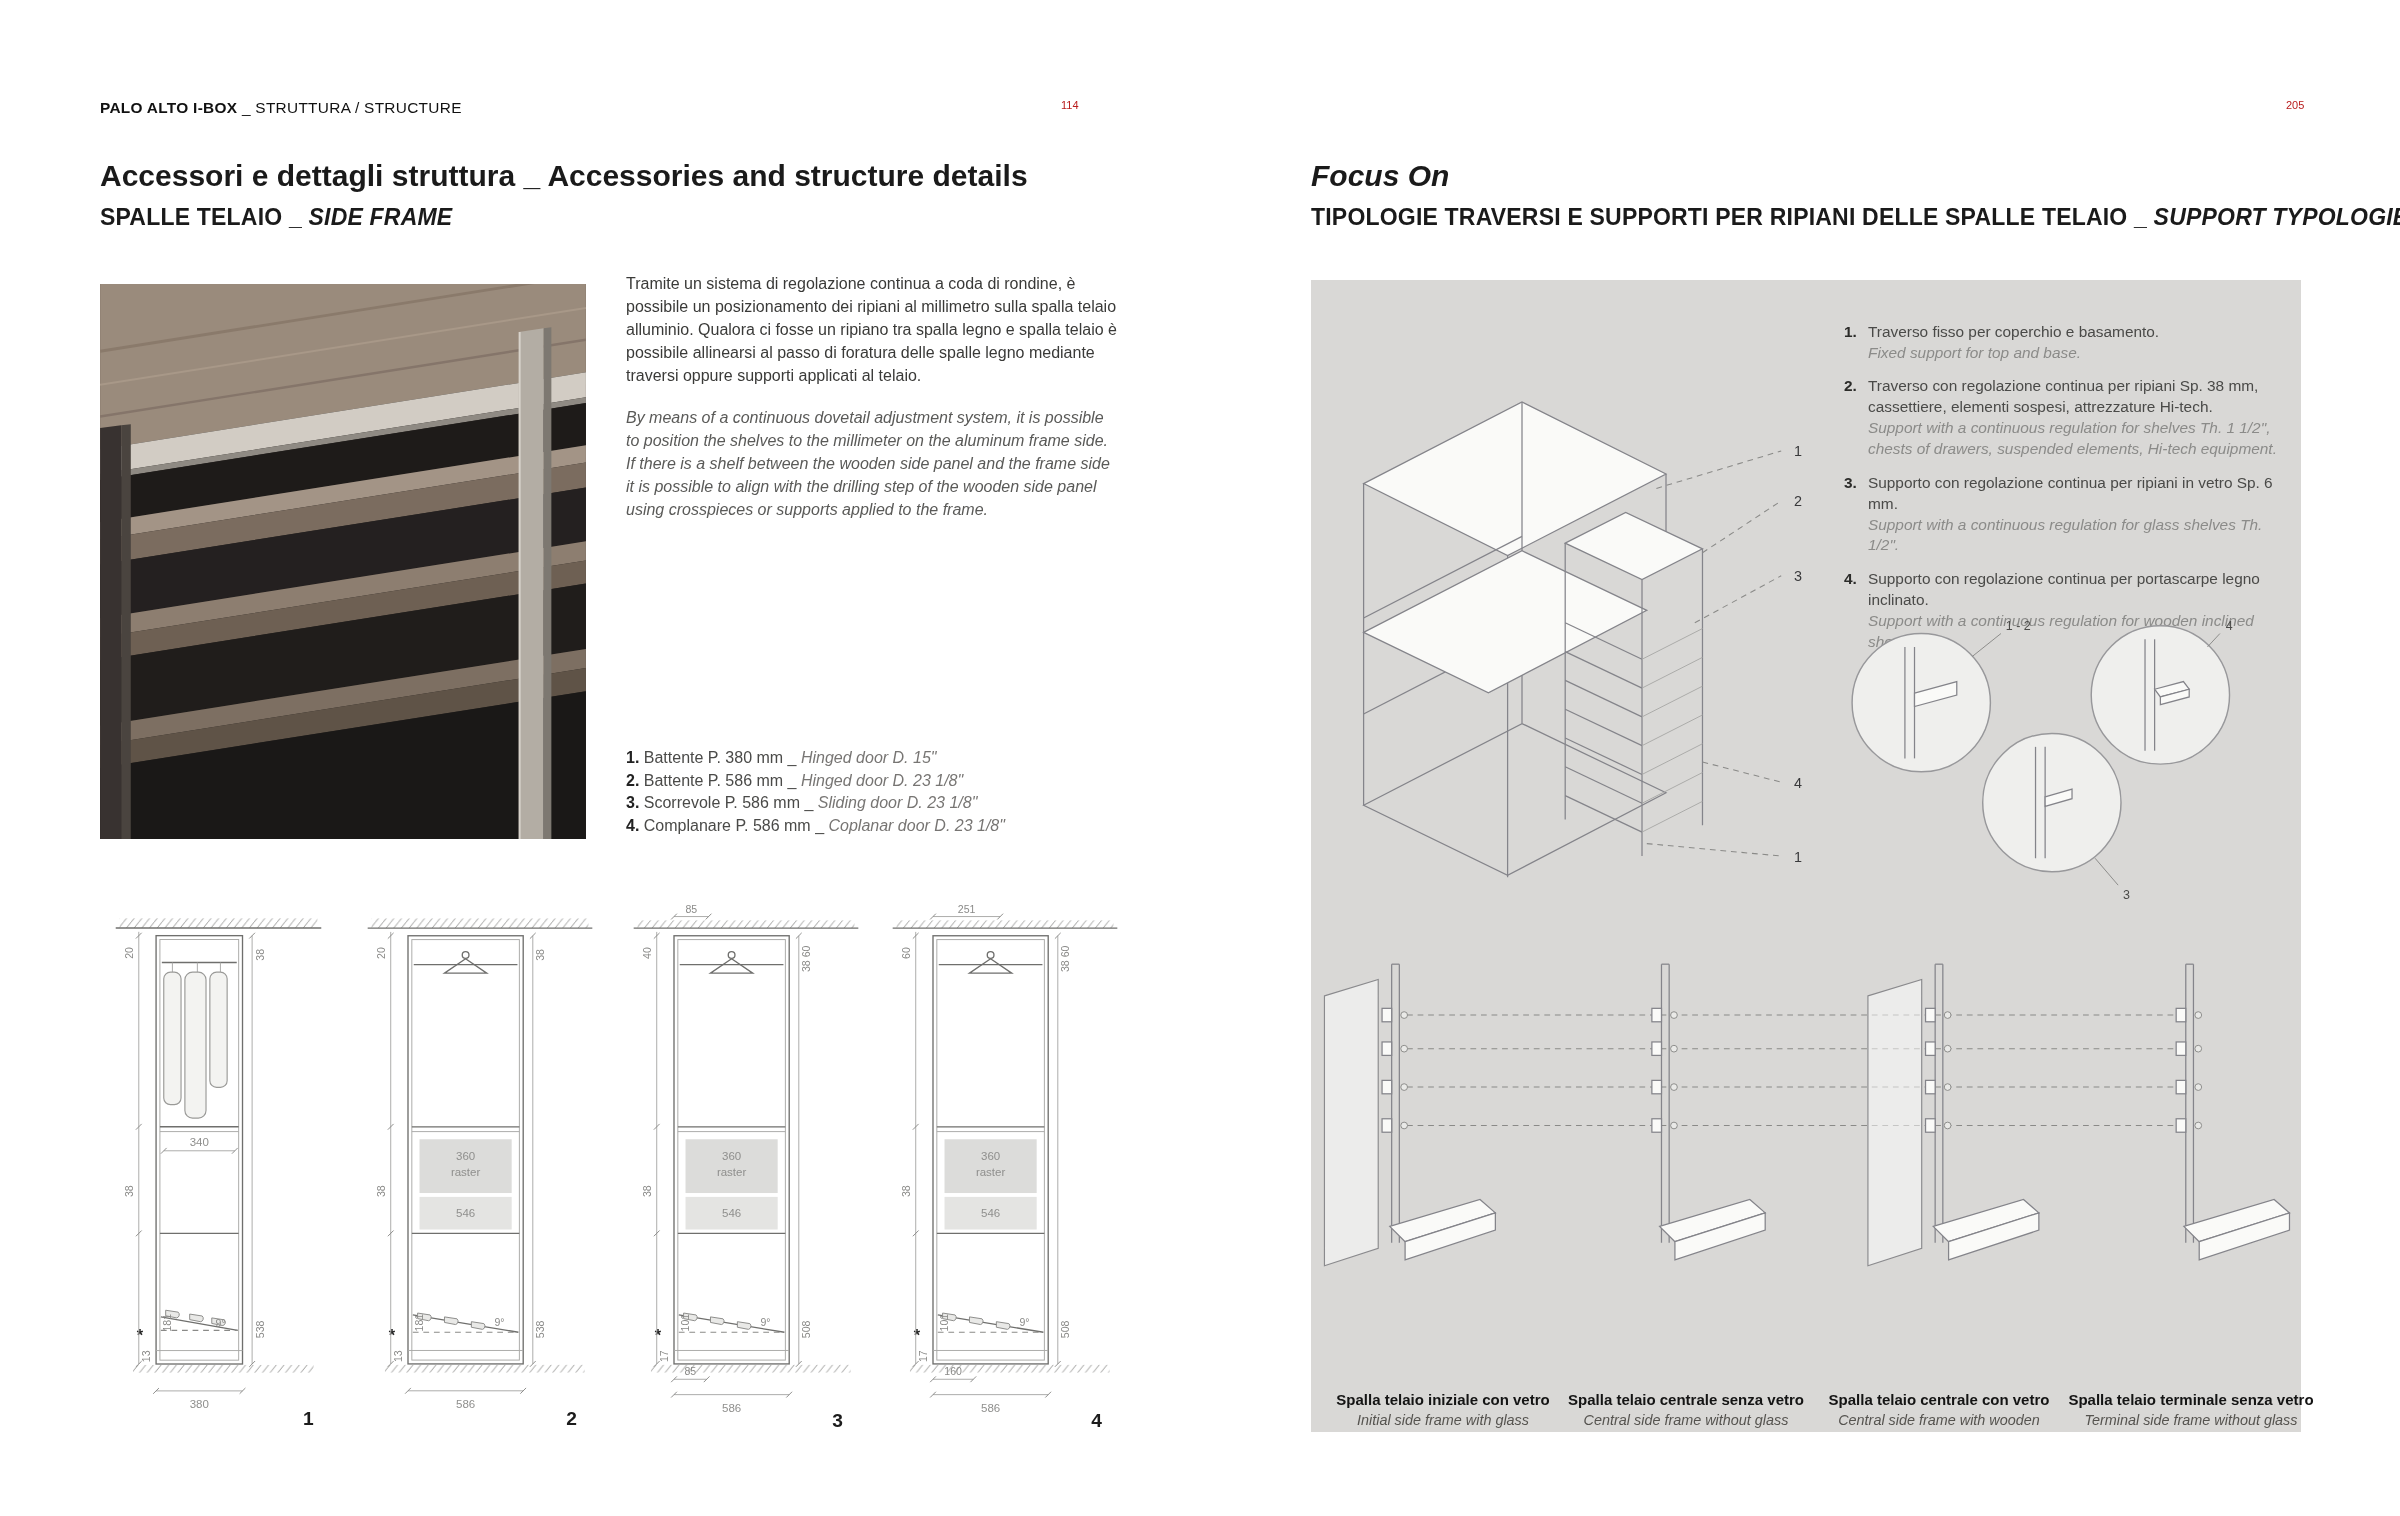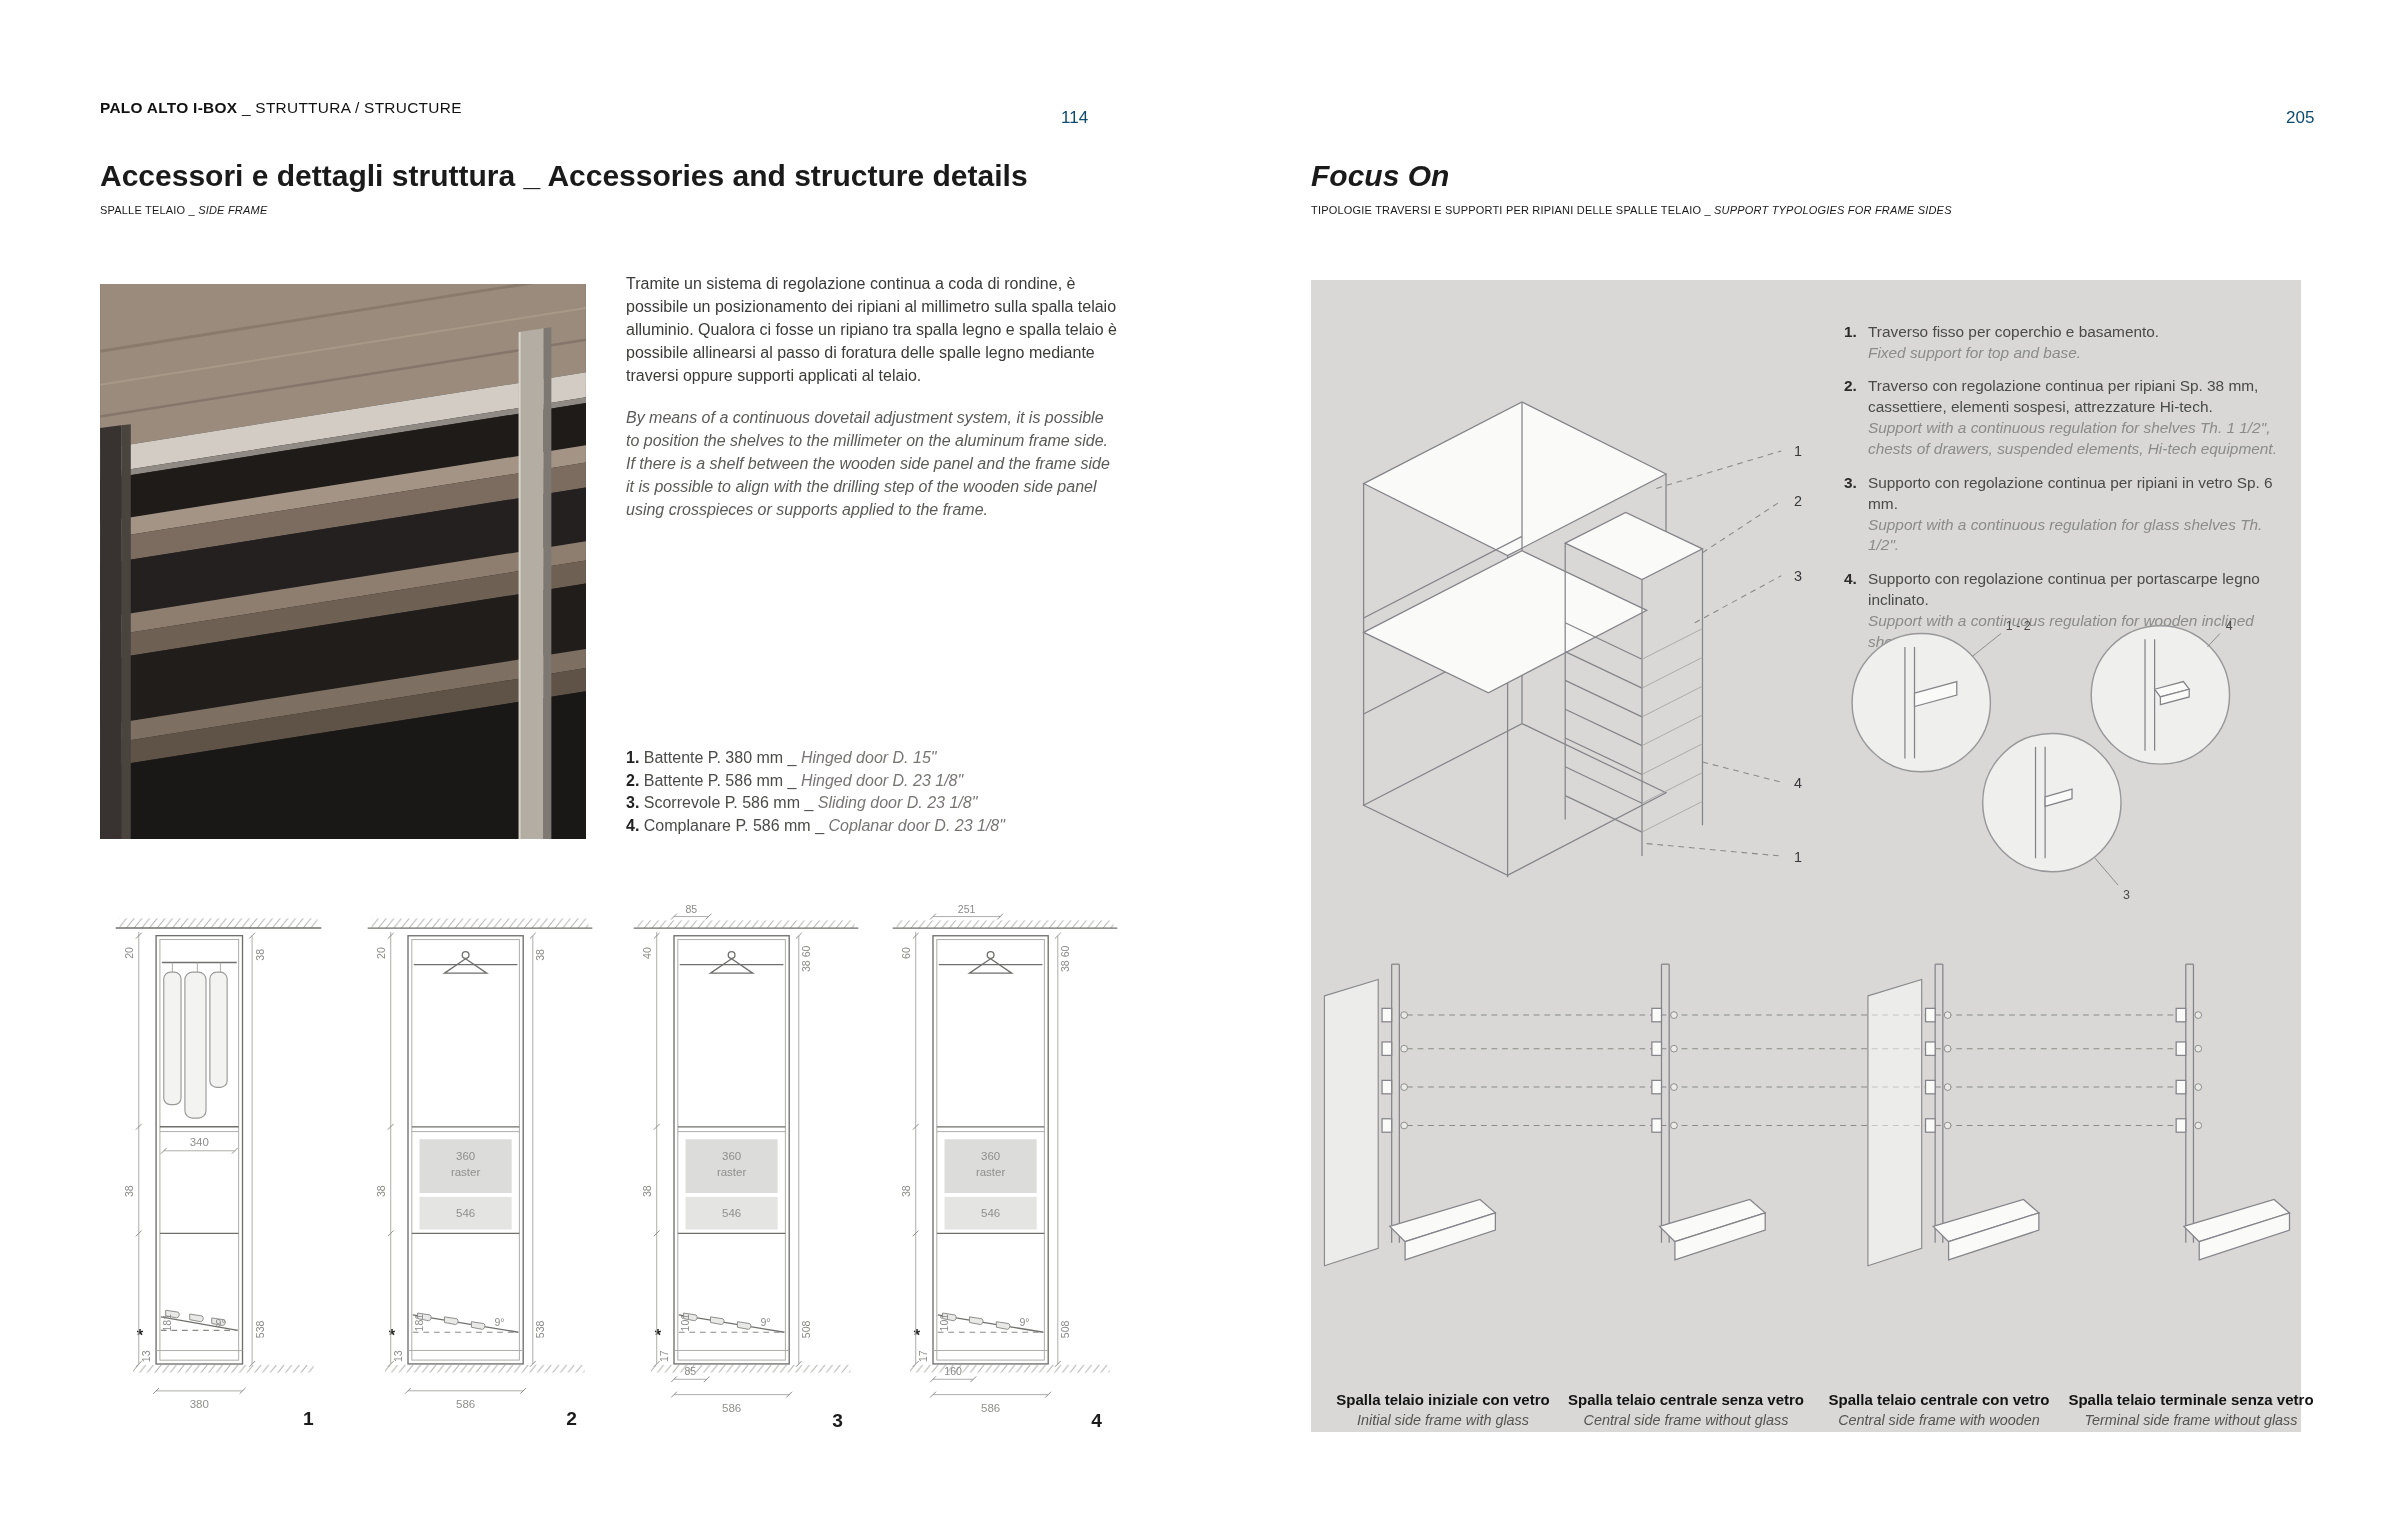--- a/index.html
+++ b/index.html
@@ -5,26 +5,26 @@
   html,body{margin:0;padding:0;}
   body{
     width:2401px;height:1517px;position:relative;background:#ffffff;
     font-family:"Liberation Sans","DejaVu Sans",sans-serif;color:#1a1a1a;
     overflow:hidden;
   }
   .abs{position:absolute;}
   
   .runhead{font-size:15.4px;letter-spacing:0.3px;color:#111;}
   .runhead .b{font-weight:bold;}
-  .pagenum{font-size:17px;color:#0c4a6e;margin-top:9px;}
+  .pagenum{font-size:11px;color:#b91c1c;}
   
   .h1{font-size:30px;font-weight:bold;white-space:nowrap;}
   .h1 .en{}
   .h1.italic{font-style:italic;}
-  .h2{font-size:11px;font-weight:normal;white-space:nowrap;letter-spacing:0.2px;}
+  .h2{font-size:23px;font-weight:bold;white-space:nowrap;letter-spacing:0.2px;}
   .h2 .en{font-style:italic;}
   
   .intro{width:495px;font-size:16px;line-height:1.44;}
   .intro .it{color:#3a3a38;margin:0 0 19px 0;}
   .intro .en{color:#5a5a58;font-style:italic;margin:0;}
   
   .doors{width:495px;font-size:16px;line-height:1.42;}
   .doors .row{white-space:nowrap;}
   .doors .n{font-weight:bold;color:#222;}
   .doors .it{color:#4a4a48;}

